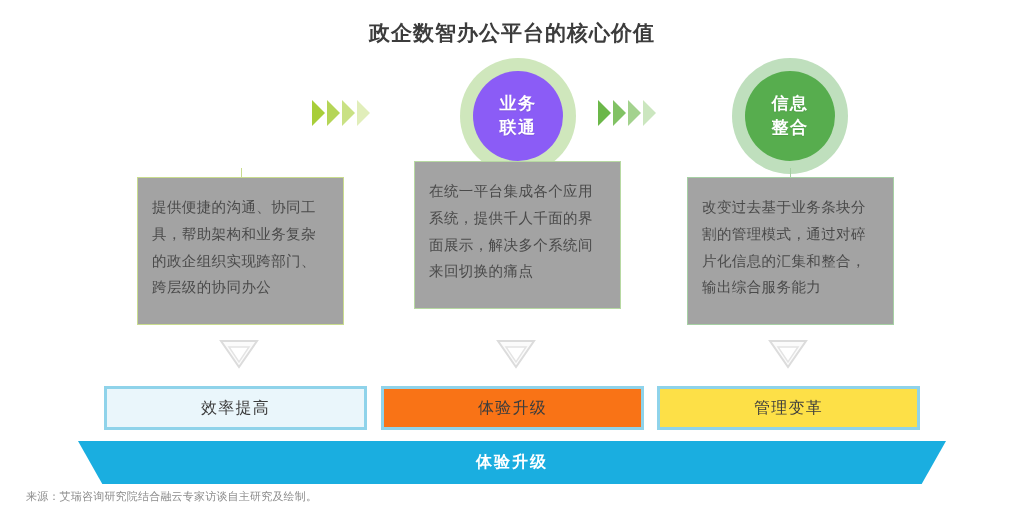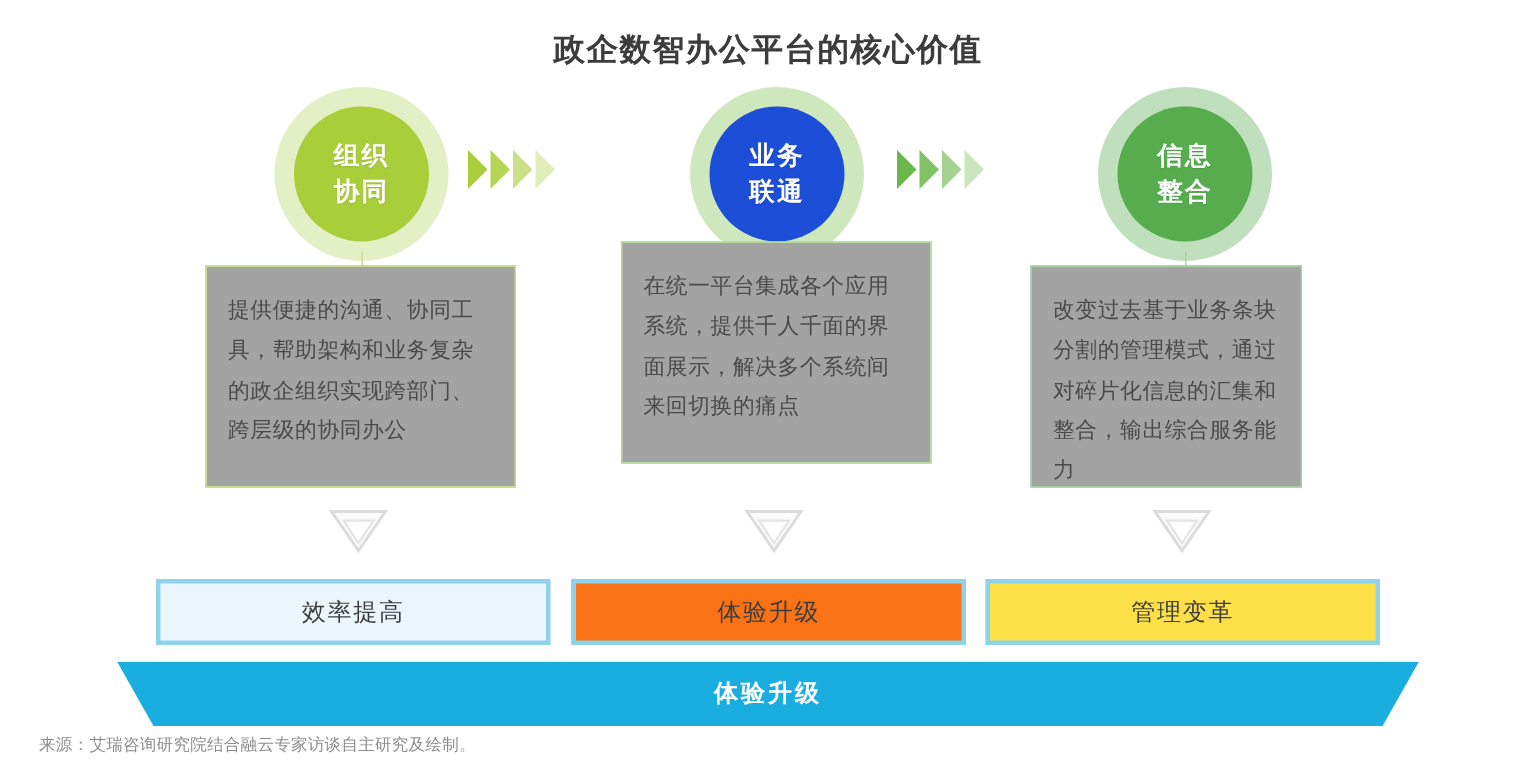--- a/index.html
+++ b/index.html
@@ -151,46 +151,39 @@
     letter-spacing: 0.2px;
   }
 </style>
 </head>
 <body>
 
 <div id="canvas">
 
   <div class="title" style="color: rgb(60, 60, 60);">政企数智办公平台的核心价值</div>
 
-  <div class="pillar-head" style="left:183px; top:58px;">
-    <div class="halo" id="halo1" style="background: rgb(227, 239, 196);"></div>
-    <div class="disc" id="disc1" style="background: rgb(168, 206, 57);">
-      <span>组织</span>
-      <span>协同</span>
-    </div>
-  </div>
   <div class="stem" id="stem1" style="left: 241px; top: 168px; height: 17px; background: rgb(201, 220, 142);"></div>
   <div class="desc-box" id="box1" style="left: 137px; top: 177px; width: 207px; height: 148px; border-color: rgb(201, 220, 142); color: rgb(74, 74, 74);">提供便捷的沟通、协同工具，帮助架构和业务复杂的政企组织实现跨部门、跨层级的协同办公</div>
   <div class="tri-connector" style="left:219px; top:338px;">
     <svg width="40" height="32" viewBox="0 0 40 32" aria-hidden="true">
       <polygon points="2,3 38,3 20,29" fill="#fbfbfb" stroke="#dcdcdc" stroke-width="2"></polygon>
       <polygon points="10,9 30,9 20,24" fill="#ffffff" stroke="#e4e4e4" stroke-width="1.5"></polygon>
     </svg>
   </div>
 
   <div class="chev-group" id="arrows1" style="left:312px; top:100px;">
     <div class="chev" style="border-left: 13px solid rgb(168, 206, 57); opacity: 1;"></div>
     <div class="chev" style="border-left: 13px solid rgb(168, 206, 57); opacity: 0.85;"></div>
     <div class="chev" style="border-left: 13px solid rgb(168, 206, 57); opacity: 0.62;"></div>
     <div class="chev" style="border-left: 13px solid rgb(168, 206, 57); opacity: 0.35;"></div>
   </div>
 
   <div class="pillar-head" style="left:460px; top:58px;">
     <div class="halo" id="halo2" style="background: rgb(207, 231, 188);"></div>
-    <div class="disc" id="disc2" style="background: #1d4ed8;">
+    <div class="disc" id="disc2" style="background: #8b5cf6;">
       <span>业务</span>
       <span>联通</span>
     </div>
   </div>
   <div class="stem" id="stem2" style="left: 518px; top: 168px; height: 17px; background: rgb(183, 217, 162);"></div>
   <div class="desc-box" id="box2" style="left: 414px; top: 161px; width: 207px; height: 148px; border-color: rgb(183, 217, 162); color: rgb(74, 74, 74);">在统一平台集成各个应用系统，提供千人千面的界面展示，解决多个系统间来回切换的痛点</div>
   <div class="tri-connector" style="left:496px; top:338px;">
     <svg width="40" height="32" viewBox="0 0 40 32" aria-hidden="true">
       <polygon points="2,3 38,3 20,29" fill="#fbfbfb" stroke="#dcdcdc" stroke-width="2"></polygon>
       <polygon points="10,9 30,9 20,24" fill="#ffffff" stroke="#e4e4e4" stroke-width="1.5"></polygon>
@@ -205,21 +198,21 @@
   </div>
 
   <div class="pillar-head" style="left:732px; top:58px;">
     <div class="halo" id="halo3" style="background: rgb(191, 223, 189);"></div>
     <div class="disc" id="disc3" style="background: rgb(87, 173, 78);">
       <span>信息</span>
       <span>整合</span>
     </div>
   </div>
   <div class="stem" id="stem3" style="left: 790px; top: 168px; height: 17px; background: rgb(166, 208, 164);"></div>
-  <div class="desc-box" id="box3" style="left: 687px; top: 177px; width: 181px; height: 148px; border-color: rgb(166, 208, 164); color: rgb(74, 74, 74);">改变过去基于业务条块分割的管理模式，通过对碎片化信息的汇集和整合，输出综合服务能力</div>
+  <div class="desc-box" id="box3" style="left: 687px; top: 177px; width: 207px; height: 148px; border-color: rgb(166, 208, 164); color: rgb(74, 74, 74);">改变过去基于业务条块分割的管理模式，通过对碎片化信息的汇集和整合，输出综合服务能力</div>
   <div class="tri-connector" style="left:768px; top:338px;">
     <svg width="40" height="32" viewBox="0 0 40 32" aria-hidden="true">
       <polygon points="2,3 38,3 20,29" fill="#fbfbfb" stroke="#dcdcdc" stroke-width="2"></polygon>
       <polygon points="10,9 30,9 20,24" fill="#ffffff" stroke="#e4e4e4" stroke-width="1.5"></polygon>
     </svg>
   </div>
 
   <div class="outcome-box" style="left: 104px; top: 386px; width: 263px; background: rgb(234, 246, 251); border-color: rgb(143, 211, 234);">
     <span>效率提高</span>
   </div>

